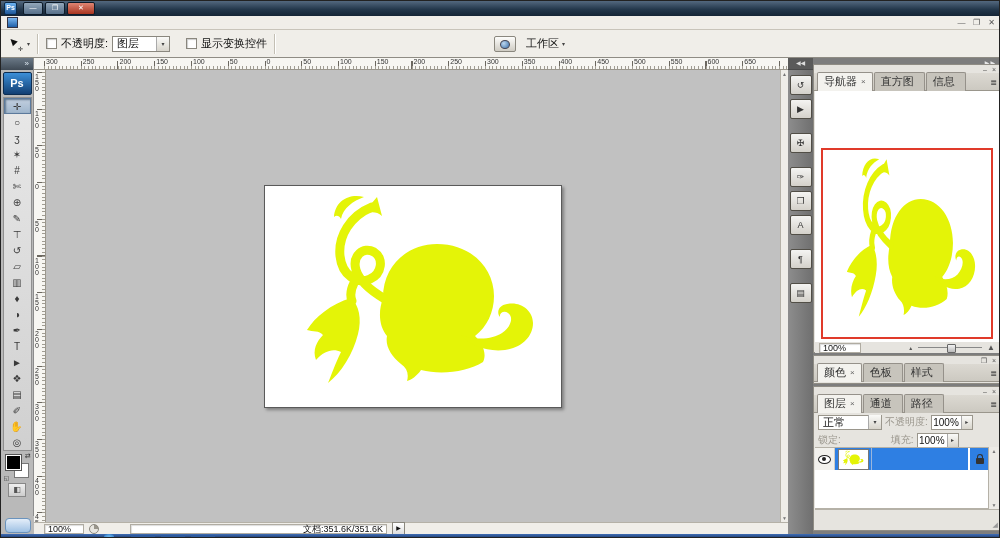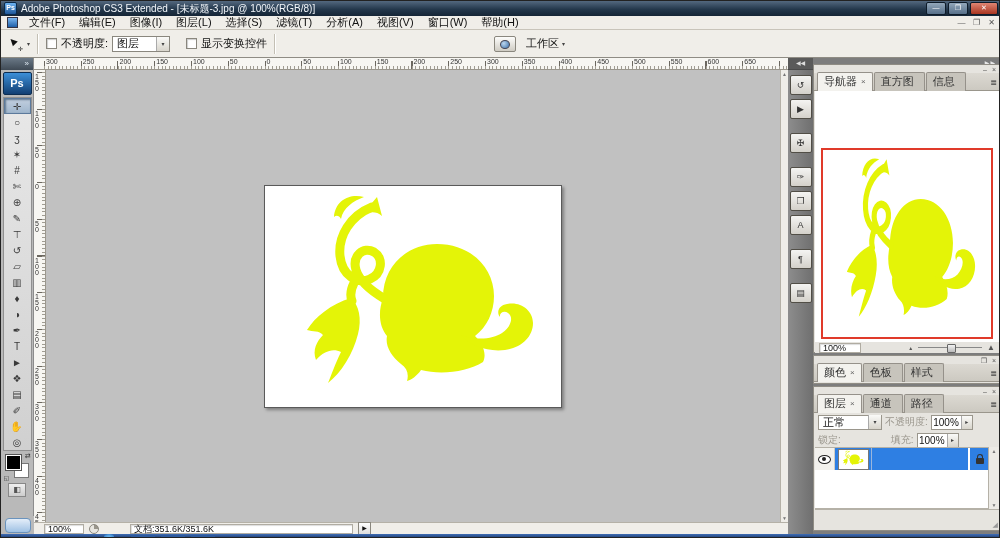--- a/index.html
+++ b/index.html
@@ -85,21 +85,21 @@
     border:1px solid #5a5a5a;box-shadow:2px 2px 3px rgba(0,0,0,.35);}
   .vscroll{left:779px;top:69px;width:8px;height:452px;background:#efede8;border-left:1px solid #b5b1a7;box-sizing:border-box;}
   .sarrow{position:absolute;left:0;width:100%;font-size:5px;text-align:center;color:#777;}
   
   .statusbar{left:33px;top:521px;width:754px;height:12px;background:#f0eee9;border-top:1px solid #b5b1a7;
     display:flex;align-items:center;font-size:9px;gap:5px;box-sizing:border-box;padding-left:10px;}
   .inset{background:#fff;border:1px solid #b0aca2;box-shadow:inset 1px 1px 1px #ddd;height:10px;
     line-height:9px;padding:0 3px;box-sizing:border-box;}
   .zoomfield{width:40px;}
   .clockicon{width:8px;height:8px;border-radius:50%;border:1px solid #8a877e;background:conic-gradient(#9a968c 0 90deg,#e8e6e0 90deg 360deg);}
-  .docfield{width:223px;text-align:left;margin-left:26px;}
+  .docfield{width:257px;text-align:right;margin-left:26px;}
   .playbtn{width:11px;height:11px;border:1px solid #8a877e;background:linear-gradient(#fff,#ddd);
     font-size:6px;line-height:10px;text-align:center;color:#111;}
   
   .dock{left:787px;top:57px;width:25px;height:476px;background:linear-gradient(90deg,#8d8d8d,#6f6f6f);}
   .dock-head{height:11px;background:#5a5a5a;color:#ddd;font-size:6px;text-align:center;line-height:11px;border-bottom:1px solid #4a4a4a;}
   .dockicons{display:flex;flex-direction:column;align-items:center;padding-top:5px;gap:4px;}
   .dicon{width:20px;height:18px;background:linear-gradient(#f4f4f2,#d4d1ca);border:1px solid #514e46;
     border-radius:2px;font-size:9px;color:#333;display:flex;align-items:center;justify-content:center;}
   .dicon.gap{margin-top:10px;}
   
@@ -178,40 +178,27 @@
     <path fill="none" stroke="var(--artwork,#e4f407)" stroke-width="9" stroke-linecap="round" d="M107,21 C85,30 73,50 75,70 C77,89 92,99 105,93 C117,88 119,72 109,66 C98,60 87,70 91,84 C95,97 108,106 120,113 M89,97 C85,105 85,110 87,115"></path>
     <path fill="var(--artwork,#e4f407)" d="M95,31 L112,11 L117,30 C110,24 102,26 95,31 Z"></path>
     <path fill="var(--artwork,#e4f407)" d="M69,31 C70,15 84,7 99,11 C88,15 78,22 76,33 C74,29 71,29 69,31 Z"></path>
   </symbol>
 </svg>
 
 <div id="app">
 
   <div class="abs titlebar">
     <div class="appicon">Ps</div>
-    <div class="title">Adobe Photoshop CS3 Extended - [未标题-3.jpg @ 100%(RGB/8)]</div>
     <div class="winbtn">—</div>
     <div class="winbtn">❐</div>
     <div class="winbtn close">✕</div>
   </div>
 
   <div class="abs menubar">
     <div class="docicon"></div>
-    <div style="display:flex">
-        <span class="menuitem" style="--i: 0;">文件(F)</span>
-        <span class="menuitem" style="--i: 1;">编辑(E)</span>
-        <span class="menuitem" style="--i: 2;">图像(I)</span>
-        <span class="menuitem" style="--i: 3;">图层(L)</span>
-        <span class="menuitem" style="--i: 4;">选择(S)</span>
-        <span class="menuitem" style="--i: 5;">滤镜(T)</span>
-        <span class="menuitem" style="--i: 6;">分析(A)</span>
-        <span class="menuitem" style="--i: 7;">视图(V)</span>
-        <span class="menuitem" style="--i: 8;">窗口(W)</span>
-        <span class="menuitem" style="--i: 9;">帮助(H)</span>
-      </div>
     <div class="menuspace"></div>
     <span class="docbtn">—</span>
     <span class="docbtn">❐</span>
     <span class="docbtn">✕</span>
   </div>
 
   <div class="abs optionsbar">
     <div class="mtoolbox">
       <span class="mtool">▶</span>
       <span class="mcross">✛</span>

